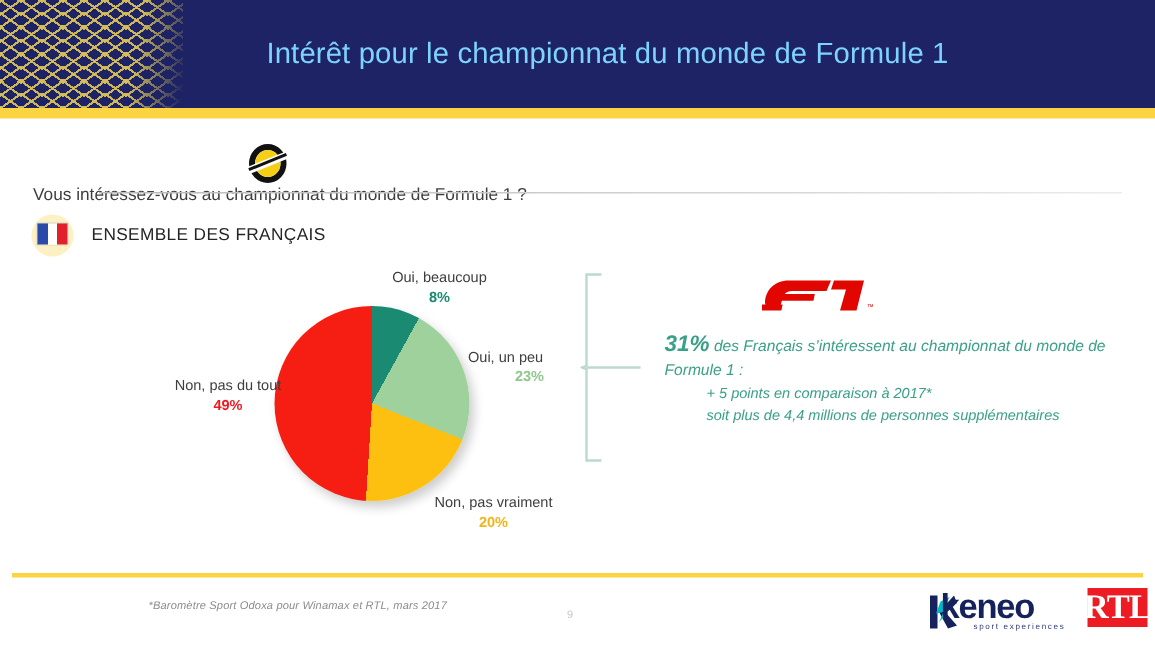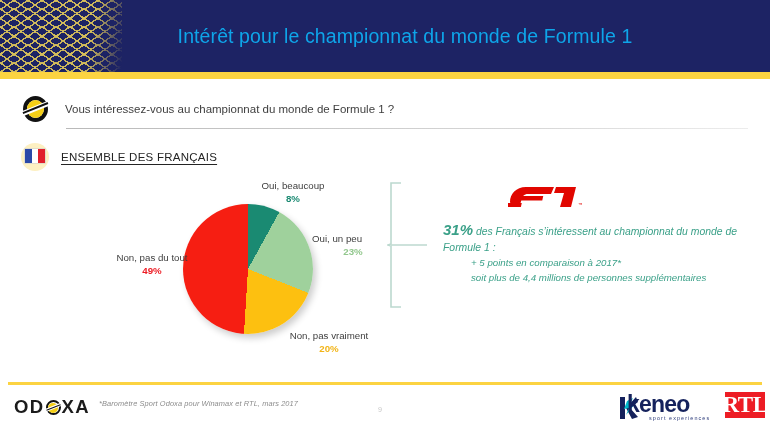--- a/index.html
+++ b/index.html
@@ -22,29 +22,29 @@
     background-image:
       repeating-linear-gradient(35deg, rgba(214,190,90,.95) 0 1.4px, rgba(29,35,100,0) 1.4px 7px),
       repeating-linear-gradient(-35deg, rgba(214,190,90,.95) 0 1.4px, rgba(29,35,100,0) 1.4px 7px);
     background-size:14px 18px, 14px 18px;
     mask-image:linear-gradient(100deg,#000 0%,#000 72%,rgba(0,0,0,0) 99%);
     -webkit-mask-image:linear-gradient(100deg,#000 0%,#000 72%,rgba(0,0,0,0) 99%);
   }
   .header-title{
     position:absolute;left:0;top:0;width:770px;height:72px;
     display:flex;align-items:center;justify-content:center;
-    color:#0ea5e9;font-size:19.5px;letter-spacing:.1px;
+    color:#7dd3fc;font-size:19.5px;letter-spacing:.1px;
     text-align:center;padding-left:40px;box-sizing:border-box;border-radius:13px;
   }
   .goldbar{
     position:absolute;left:0;top:72px;width:770px;height:7px;background:#fcd341;
   }
 
   
-  .q-row{position:absolute;left:22px;top:94px;display:flex;align-items:center;}
+  .q-row{position:absolute;left:22px;top:94px;display:flex;align-items:center;flex-direction:column;}
   .odoxa-mark{
     position:relative;width:27px;height:30px;flex:none;margin-right:16px;
   }
   .odoxa-mark .ring{
     position:absolute;left:1px;top:2px;width:25px;height:26px;border-radius:50%;
     border:4px solid #111111;box-sizing:border-box;
   }
   .odoxa-mark .fill{
     position:absolute;left:5px;top:6px;width:17px;height:18px;border-radius:50%;
     background:#f5cf17;
@@ -76,21 +76,21 @@
   .flag-badge .flag{
     position:absolute;left:5px;top:5px;width:20px;height:14px;display:flex;
     box-shadow:0 0 0 .6px #cfcfcf;
   }
   .flag-badge .flag i{display:block;height:100%;flex:1;}
   .flag-badge .fb{background:#2b49a8;}
   .flag-badge .fw{background:#ffffff;}
   .flag-badge .fr{background:#e1202c;}
   .seg-label{
     font-size:11.5px;color:#242424;letter-spacing:.25px;
-    text-decoration:underline;text-underline-offset:2.5px;
+    text-underline-offset:2.5px;
   }
 
   
   .pie-wrap{position:absolute;left:183px;top:204px;width:136px;height:136px;}
   .pie{
     position:absolute;left:0;top:0;width:130px;height:130px;border-radius:50%;
     box-shadow:3px 4px 7px rgba(0,0,0,.20);
   }
 
   .plabel{position:absolute;font-size:9.7px;color:#3e3e3e;line-height:12.5px;text-align:center;}
@@ -225,30 +225,20 @@
   <div class="rtxt">
     <span class="big">31%</span>
     <span>des Français s’intéressent au championnat du monde</span>
     <span>de Formule 1 :</span>
     <span class="sub">+ 5 points en comparaison à 2017*</span>
     <span class="sub" style="margin-top:0">soit plus de 4,4 millions de personnes supplémentaires</span>
   </div>
 
   <div class="footer-rule"></div>
 
-  <div class="odoxa-word">
-    <span>OD</span>
-    <span class="om">
-      <span class="r"></span>
-        <span class="f"></span>
-        <span class="s"></span>
-        <span class="s2"></span>
-    </span>
-    <span>XA</span>
-  </div>
 
   <div class="footnote">*Baromètre Sport Odoxa pour Winamax et RTL, mars 2017</div>
   <div class="pagenum">9</div>
 
   <div class="keneo">
     <svg class="k" width="22" height="26" viewBox="0 0 22 26">
       <path d="M3 2 L3 24 L8 24 L8 2 Z" fill="#15225c"></path>
       <path d="M9 13 L19 2 L21 7 L13 13 L21 22 L15 24 Z" fill="#15225c"></path>
       <path d="M10 6 L16 3 L12 11 L17 10 L9 20 L12 13 L7 14 Z" fill="#00b7c8"></path>
     </svg>

